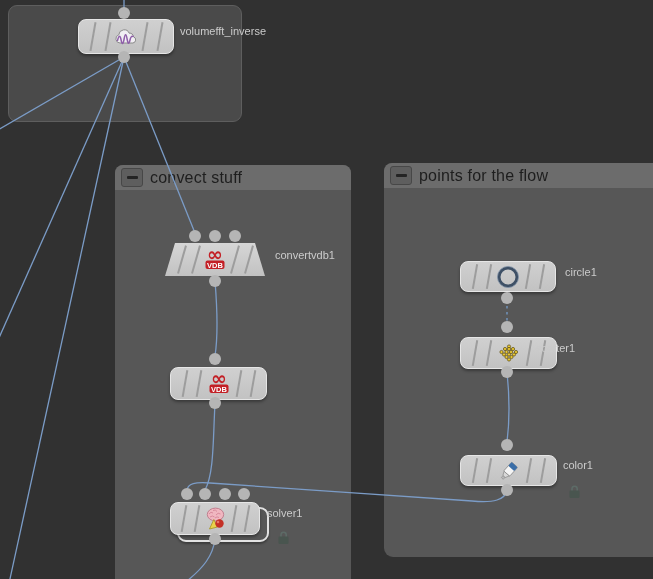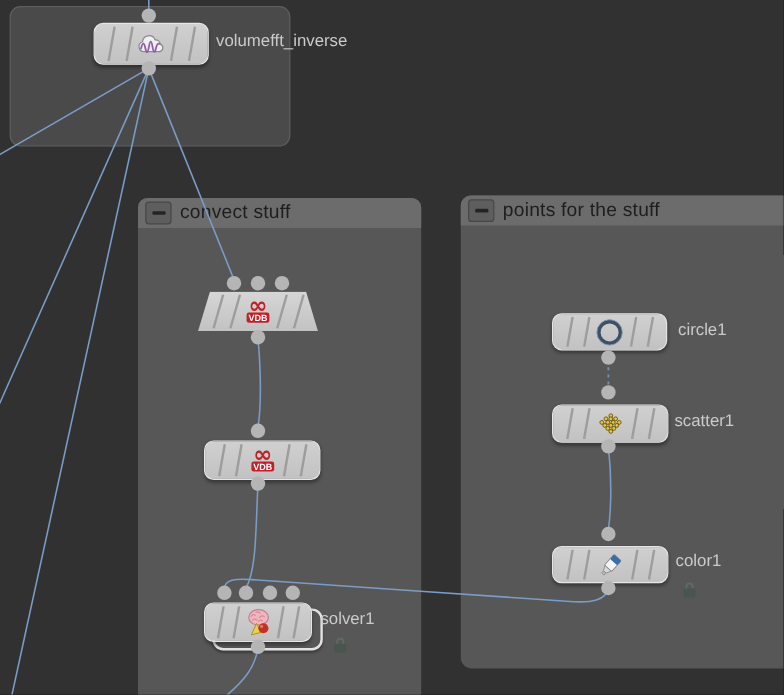--- a/index.html
+++ b/index.html
@@ -70,21 +70,21 @@
     border:2px solid #e2e2e2;border-radius:9px;z-index:2;
     box-shadow:0 2px 2px rgba(0,0,0,.3);
   }
   
   .dot{
     position:absolute;width:12px;height:12px;border-radius:50%;
     background:#b5b5b5;z-index:3;transform:translate(-50%,-50%);
   }
   
   .node-label{
-    position:absolute;font-size:14px;color:#cbcbcb;z-index:3;white-space:nowrap;
+    position:absolute;font-size:11px;color:#cbcbcb;z-index:3;white-space:nowrap;
   }
   .lock{position:absolute;width:13px;height:15px;z-index:3;}
 </style>
 </head>
 <body>
 
 <div id="canvas">
 
   <div class="nbox" id="box-volumefft"></div>
 
@@ -95,21 +95,21 @@
         </div>
       <span class="nbox-title">convect stuff</span>
     </div>
   </div>
 
   <div class="nbox" id="box-points">
     <div class="nbox-header">
       <div class="collapse-btn">
           <span class="minus"></span>
         </div>
-      <span class="nbox-title">points for the stuff</span>
+      <span class="nbox-title">points for the flow</span>
     </div>
   </div>
 
   <svg id="wires" width="653" height="579" viewBox="0 0 653 579">
     <g stroke="#7b9cc7" stroke-width="1.3" fill="none">
       <path d="M124,0 L124,13"></path>
       <path d="M124,57 L-4,131"></path>
       <path d="M124,57 L-22,385"></path>
       <path d="M124,57 L8,588"></path>
       <path d="M124,57 L195,233"></path>
@@ -146,20 +146,21 @@
     <svg class="icon" viewBox="0 0 26 26">
       <text x="13" y="14" font-size="19" font-weight="bold" fill="#c32026" text-anchor="middle" font-family="DejaVu Sans, sans-serif">∞</text>
       <rect x="3.5" y="13.5" width="19" height="8.5" rx="2" fill="#c32026"></rect>
       <text x="13" y="20.5" font-size="7.5" font-weight="bold" fill="#ffffff" text-anchor="middle" font-family="Liberation Sans, sans-serif">VDB</text>
     </svg>
   </div>
   <div class="dot" style="left:195px;top:236px"></div>
   <div class="dot" style="left:215px;top:236px"></div>
   <div class="dot" style="left:235px;top:236px"></div>
   <div class="dot" style="left:215px;top:281px"></div>
+  <div class="node-label" style="left:275px;top:249px">convertvdb1</div>
 
   <div class="node" id="n-vdbvectormerge">
     <i class="hl" style="left:13px"></i>
       <i class="hl" style="left:27px"></i>
     <i class="hl" style="right:27px"></i>
       <i class="hl" style="right:13px"></i>
     <svg class="icon" viewBox="0 0 26 26">
       <text x="13" y="14" font-size="19" font-weight="bold" fill="#c32026" text-anchor="middle" font-family="DejaVu Sans, sans-serif">∞</text>
       <rect x="3.5" y="13.5" width="19" height="8.5" rx="2" fill="#c32026"></rect>
       <text x="13" y="20.5" font-size="7.5" font-weight="bold" fill="#ffffff" text-anchor="middle" font-family="Liberation Sans, sans-serif">VDB</text>
@@ -224,21 +225,21 @@
         <circle cx="13" cy="14.5" r="1.6"></circle>
           <circle cx="18" cy="14.5" r="1.6"></circle>
           <circle cx="10.5" cy="17" r="1.6"></circle>
         <circle cx="15.5" cy="17" r="1.6"></circle>
           <circle cx="13" cy="19.5" r="1.6"></circle>
       </g>
     </svg>
   </div>
   <div class="dot" style="left:507px;top:327px"></div>
   <div class="dot" style="left:507px;top:372px"></div>
-  <div class="node-label" style="left:562px;top:342px">scatter1</div>
+  <div class="node-label" style="left:536px;top:342px">scatter1</div>
 
   <div class="node" id="n-color">
     <i class="hl" style="left:13px"></i>
       <i class="hl" style="left:27px"></i>
     <i class="hl" style="right:27px"></i>
       <i class="hl" style="right:13px"></i>
     <svg class="icon" viewBox="0 0 26 26">
       <g transform="rotate(42 13 13)">
         <rect x="9" y="4.5" width="8" height="12" rx="1" fill="#f4f4f4" stroke="#8a8a8a" stroke-width="0.8"></rect>
         <rect x="9" y="4.5" width="8" height="5" rx="1" fill="#3a6ea8"></rect>

